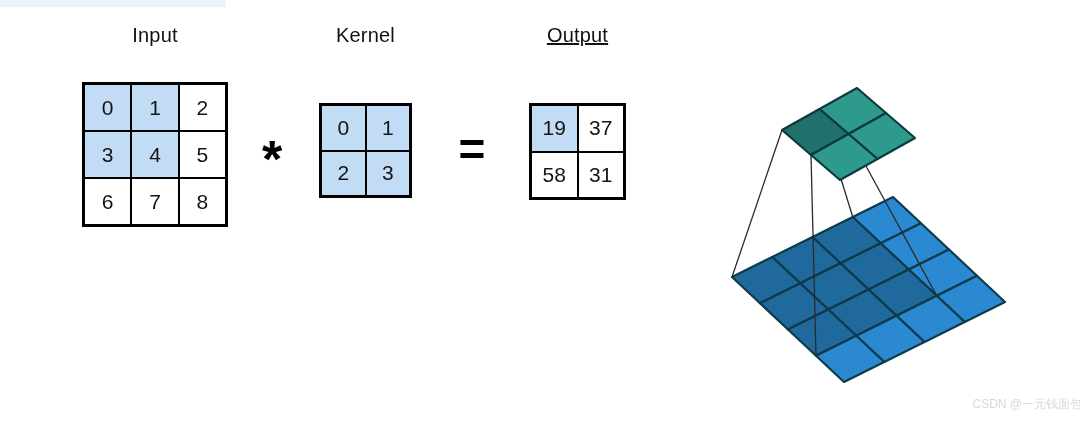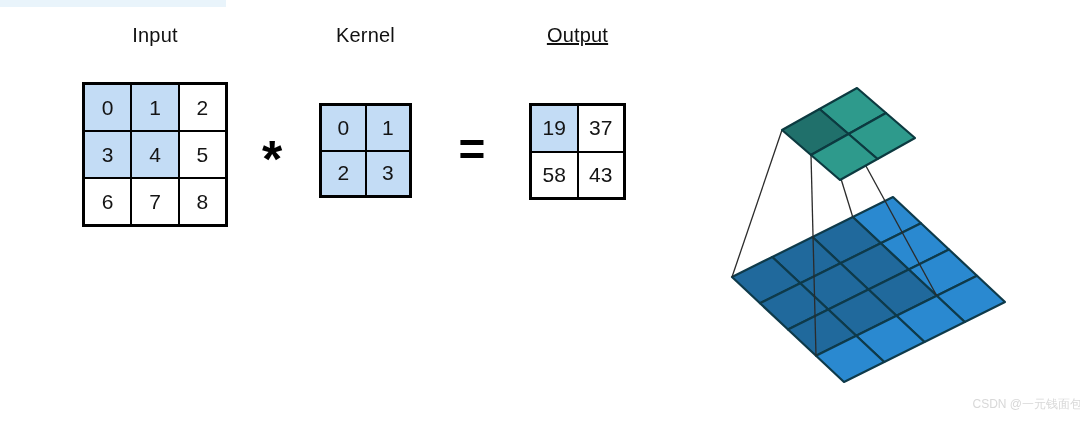--- a/index.html
+++ b/index.html
@@ -99,21 +99,21 @@
       <div class="cell" style="background: rgb(195, 220, 245);">2</div>
       <div class="cell" style="background: rgb(195, 220, 245);">3</div>
     </div>
 
   <div class="op op-equals">=</div>
 
   <div class="matrix matrix-output" style="grid-template-columns: repeat(2, 1fr); background: rgb(0, 0, 0);">
       <div class="cell" style="background: rgb(195, 220, 245);">19</div>
       <div class="cell">37</div>
       <div class="cell">58</div>
-      <div class="cell">43</div>
+      <div class="cell">31</div>
     </div>
 
   <svg class="figure-svg" viewBox="0 0 1080 424">
       <polygon points="893,197 852.75,217 880.75,243.25 921,223.25" fill="#2a89d0" stroke="#0e3a4a" stroke-width="2.2" stroke-linejoin="round"></polygon>
       <polygon points="921,223.25 880.75,243.25 908.75,269.5 949,249.5" fill="#2a89d0" stroke="#0e3a4a" stroke-width="2.2" stroke-linejoin="round"></polygon>
       <polygon points="949,249.5 908.75,269.5 936.75,295.75 977,275.75" fill="#2a89d0" stroke="#0e3a4a" stroke-width="2.2" stroke-linejoin="round"></polygon>
       <polygon points="977,275.75 936.75,295.75 964.75,322 1005,302" fill="#2a89d0" stroke="#0e3a4a" stroke-width="2.2" stroke-linejoin="round"></polygon>
       <polygon points="852.75,217 812.5,237 840.5,263.25 880.75,243.25" fill="#20699c" stroke="#0e3a4a" stroke-width="2.2" stroke-linejoin="round"></polygon>
       <polygon points="880.75,243.25 840.5,263.25 868.5,289.5 908.75,269.5" fill="#20699c" stroke="#0e3a4a" stroke-width="2.2" stroke-linejoin="round"></polygon>
       <polygon points="908.75,269.5 868.5,289.5 896.5,315.75 936.75,295.75" fill="#20699c" stroke="#0e3a4a" stroke-width="2.2" stroke-linejoin="round"></polygon>

